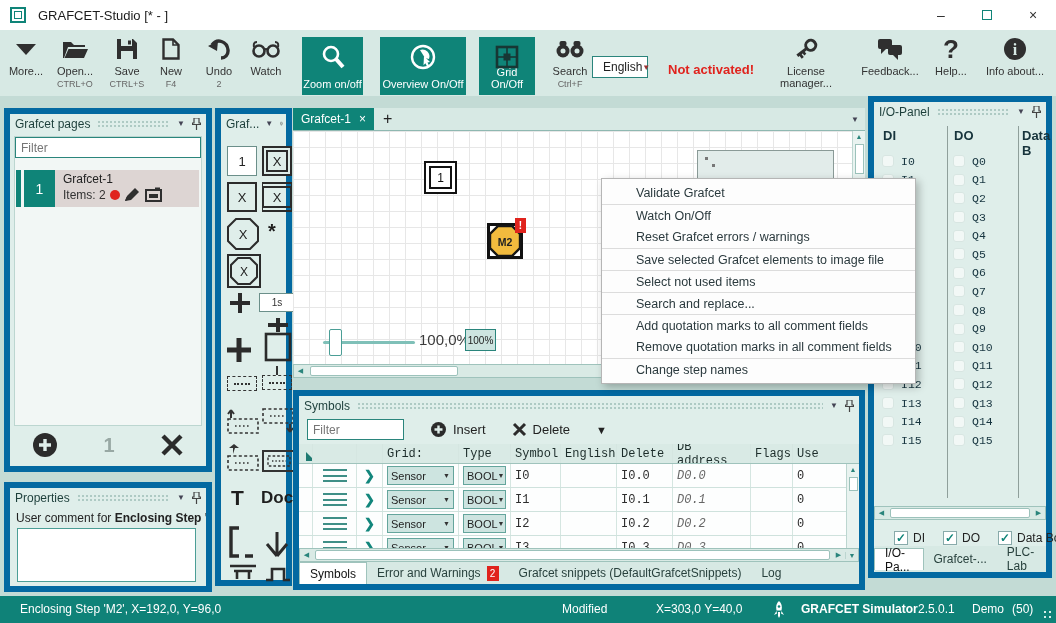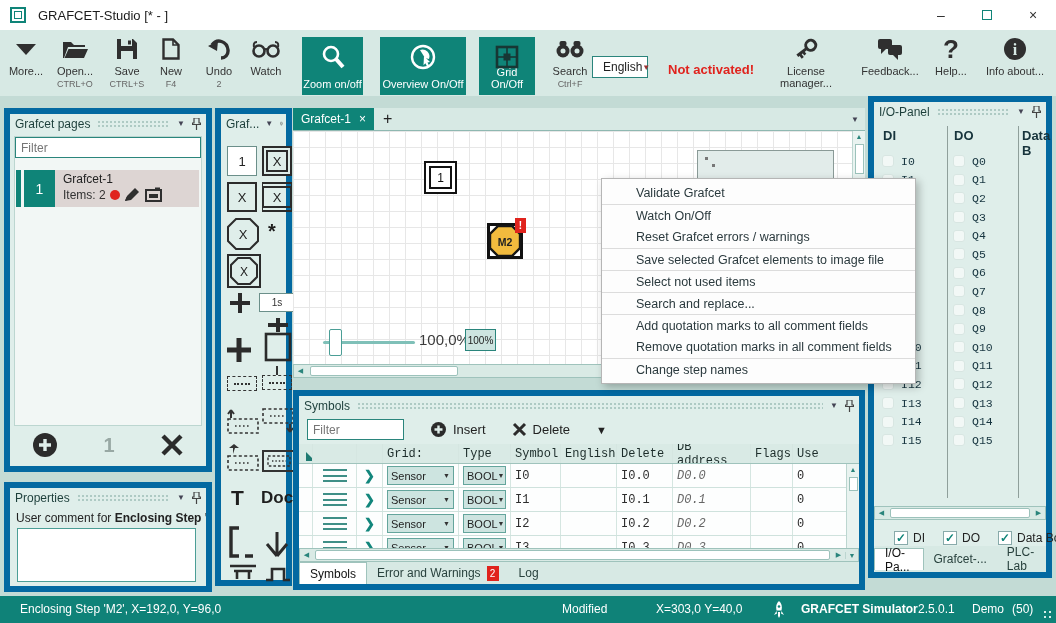--- a/index.html
+++ b/index.html
@@ -700,20 +700,21 @@
           <div class="thumb" style="flex:1;margin:0 2px;"></div>
           <div class="arrr">▶</div>
           <div class="arrr" style="border-left:1px solid #bcd6d0;">▼</div>
         </div>
         <div class="sym-tabs">
           <div class="stab active">Symbols</div>
           <div class="stab">
             <span>Error and Warnings</span>
             <span class="badge-red">2</span>
           </div>
+          <div class="stab">Grafcet snippets (DefaultGrafcetSnippets)</div>
           <div class="stab">Log</div>
         </div>
       </div>
     </div>
 
     <div class="panel" style="left:868px;top:0;width:184px;height:482px;">
       <div class="phead">
         <span>I/O-Panel</span>
         <span class="dots"></span>
         <span class="caret">▼</span>

